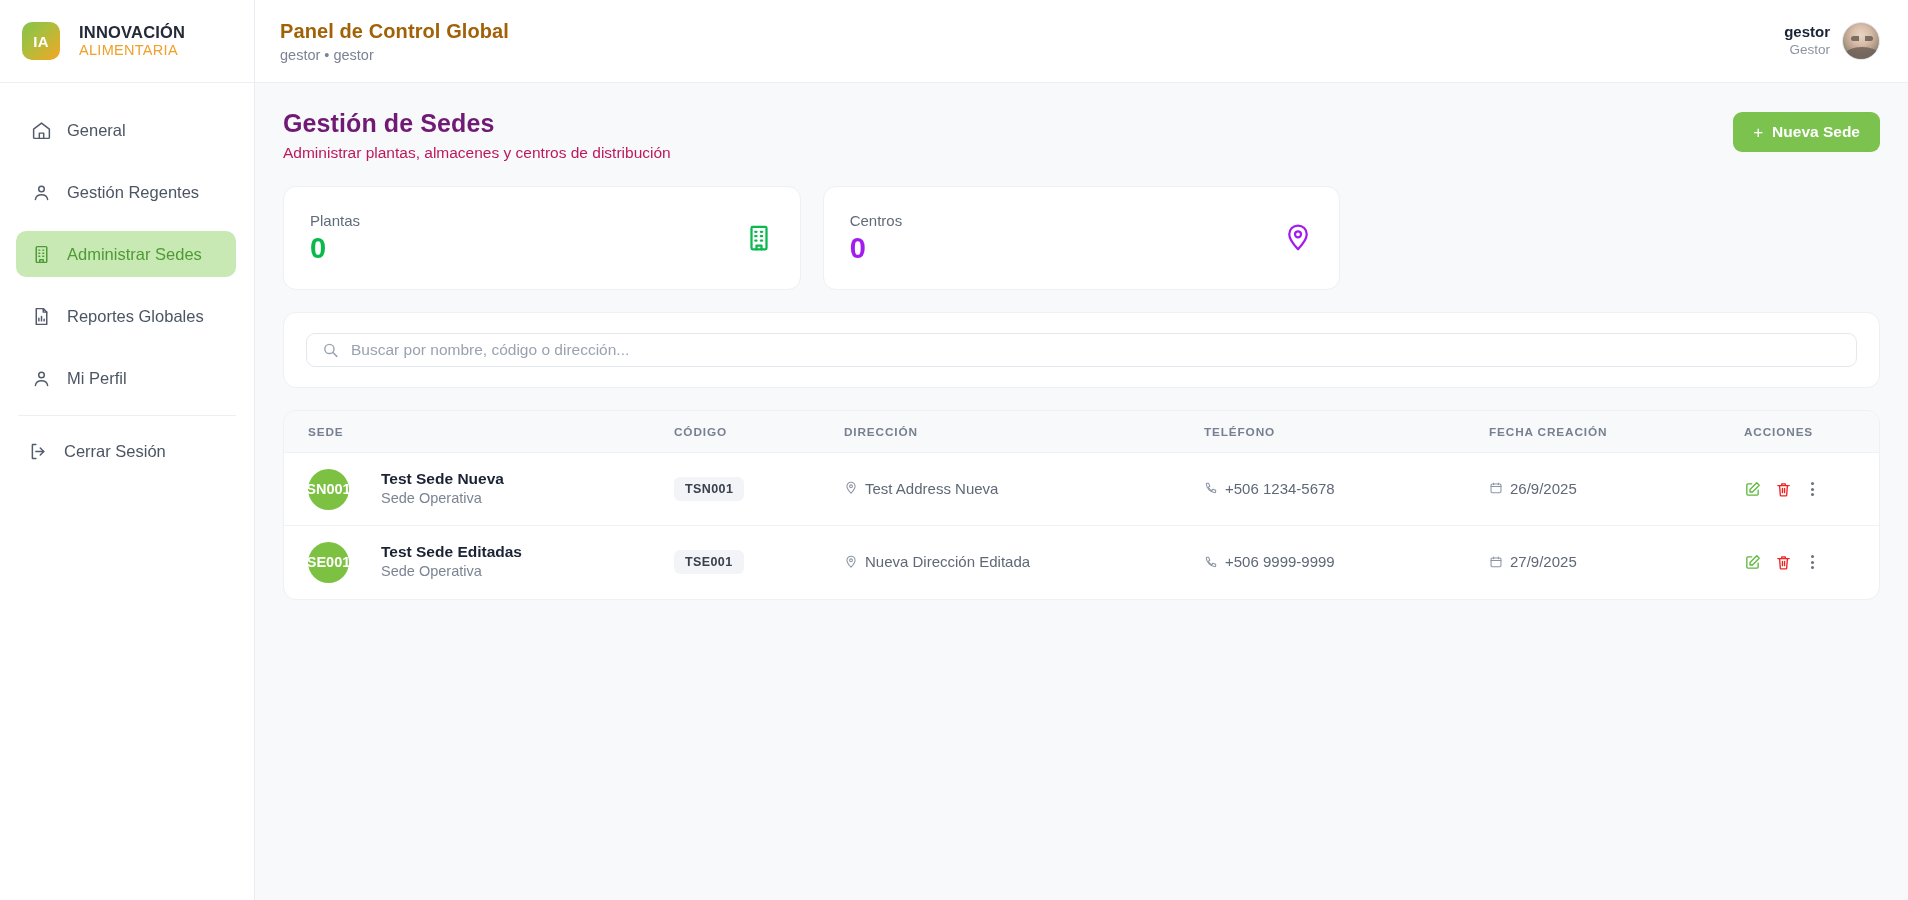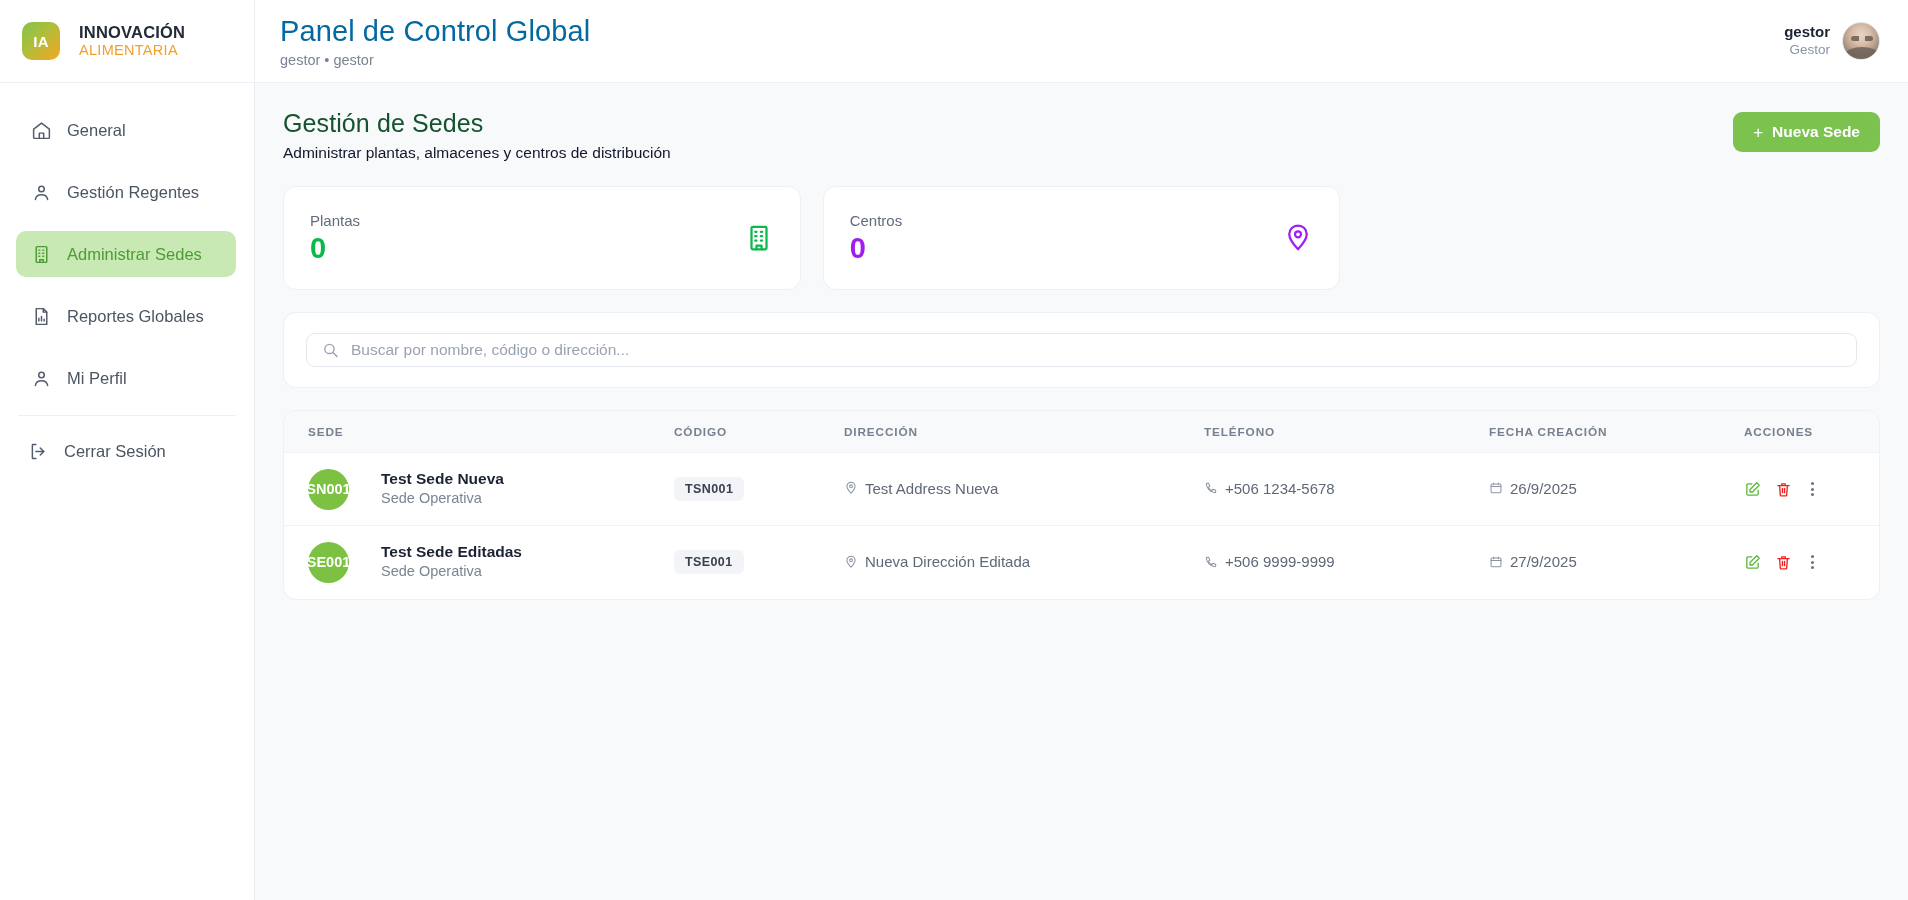--- a/index.html
+++ b/index.html
@@ -61,21 +61,21 @@
   .main { flex: 1; height: 900px; display: flex; flex-direction: column; background: #f8f9fb; }
 
   .topbar {
     height: 83px; min-height: 83px;
     background: #ffffff;
     border-bottom: 1px solid #eceff3;
     display: flex; align-items: center; justify-content: space-between;
     padding: 0 28px 0 25px;
   }
   .topbar-left { display: flex; flex-direction: column; gap: 4px; }
-  .topbar-title { font-size: 29px; font-weight: 400; color: #0369a1; letter-spacing: .1px; }
+  .topbar-title { font-size: 20px; font-weight: 700; color: #a16207; letter-spacing: .1px; }
   .topbar-crumb { font-size: 14.5px; color: #7a8494; }
   .topbar-right { display: flex; align-items: center; gap: 12px; }
   .user-meta { display: flex; flex-direction: column; align-items: flex-end; line-height: 1.25; margin-left: 16px; }
   .user-name { font-size: 15px; font-weight: 700; color: #1b2233; }
   .user-role { font-size: 13.5px; color: #8b94a3; }
   .avatar-photo {
     width: 38px; height: 38px; border-radius: 50%;
     background: radial-gradient(circle at 50% 34%, #e8d5c5 0%, #d8bda8 32%, #b9a08d 54%, #8e8579 72%, #cfcbc6 100%);
     border: 1px solid #e2e5ea;
     overflow: hidden; position: relative;
@@ -87,22 +87,22 @@
     opacity: .75;
   }
   .avatar-photo::after {
     content: ""; position: absolute; left: 3px; bottom: -2px; width: 32px; height: 14px;
     border-radius: 50% 50% 0 0; background: #6e6057; opacity: .85;
   }
 
   .content { flex: 1; overflow: hidden; padding: 26px 28px 0 28px; }
 
   .page-head { display: flex; align-items: flex-start; justify-content: space-between; }
-  .page-title { font-size: 25px; font-weight: 400; color: #14532d; letter-spacing: .1px; }
-  .page-sub { font-size: 15.5px; color: #0f172a; margin-top: 6px; }
+  .page-title { font-size: 25px; font-weight: 700; color: #701a75; letter-spacing: .1px; }
+  .page-sub { font-size: 15.5px; color: #be185d; margin-top: 6px; }
   .btn-primary {
     display: inline-flex; align-items: center; gap: 9px;
     background: #7bc24f; color: #fff;
     border: none; border-radius: 9px;
     height: 40px; padding: 0 20px;
     font-size: 15.5px; font-weight: 700; font-family: inherit;
     cursor: pointer; margin-top: 3px;
   }
   .btn-primary .plus { font-size: 17px; font-weight: 400; line-height: 1; }
 

